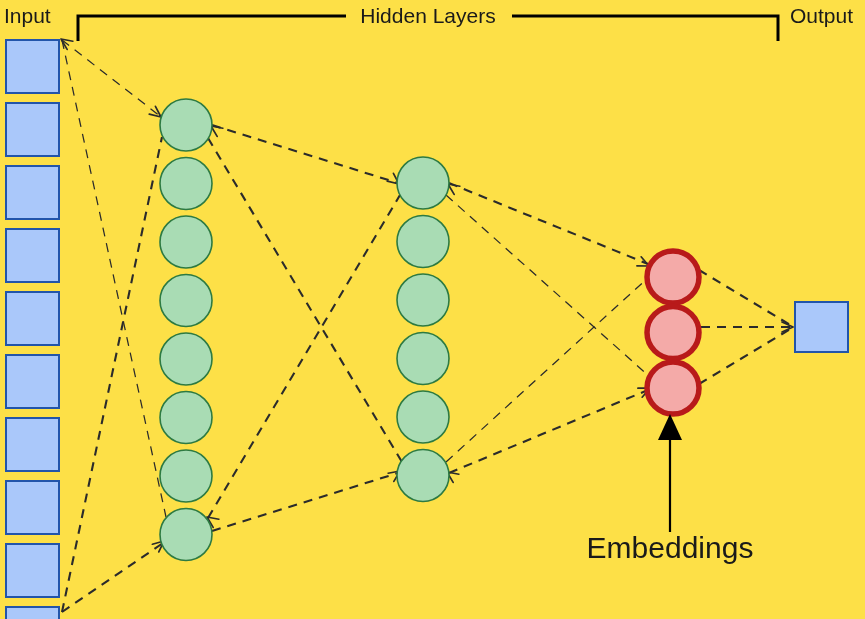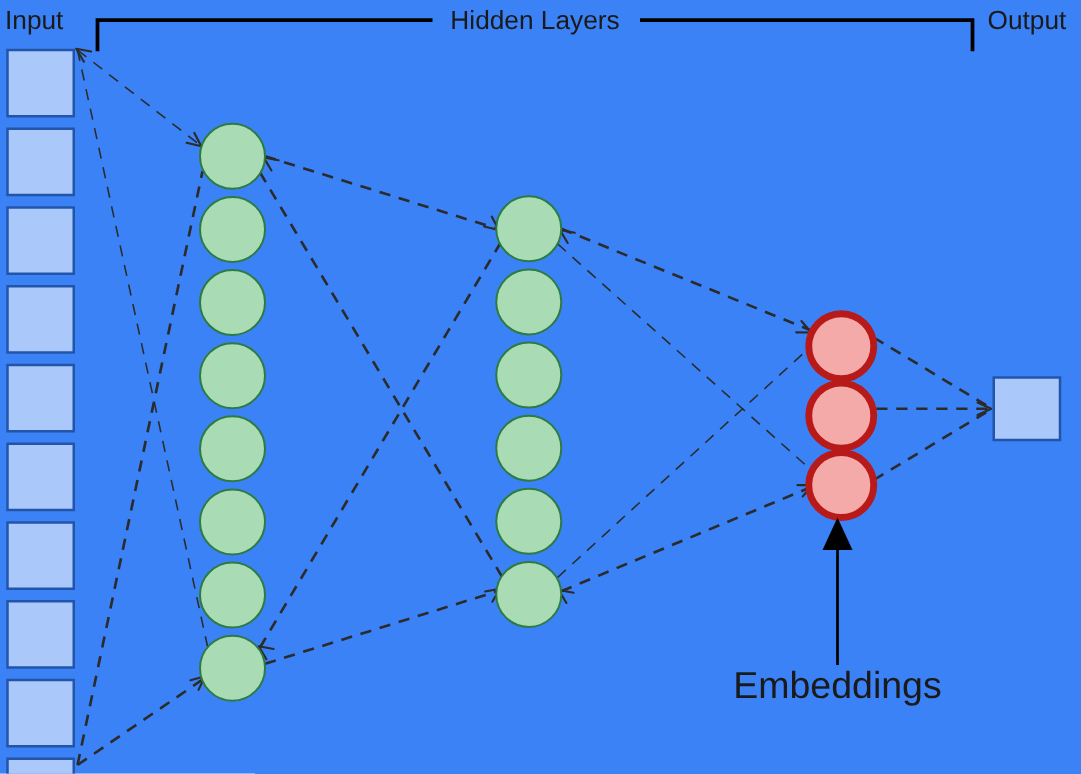--- a/index.html
+++ b/index.html
@@ -9,21 +9,21 @@
     background: #ffffff;
   }
   body {
     font-family: "Liberation Sans", sans-serif;
     -webkit-font-smoothing: antialiased;
   }
   #diagram-root {
     position: relative;
     width: 865px;
     height: 619px;
-    background: #3b82f6;
+    background: #fde047;
     overflow: hidden;
   }
   #diagram-svg {
     position: absolute;
     top: 0;
     left: 0;
     width: 865px;
     height: 619px;
   }
   .label-text {

